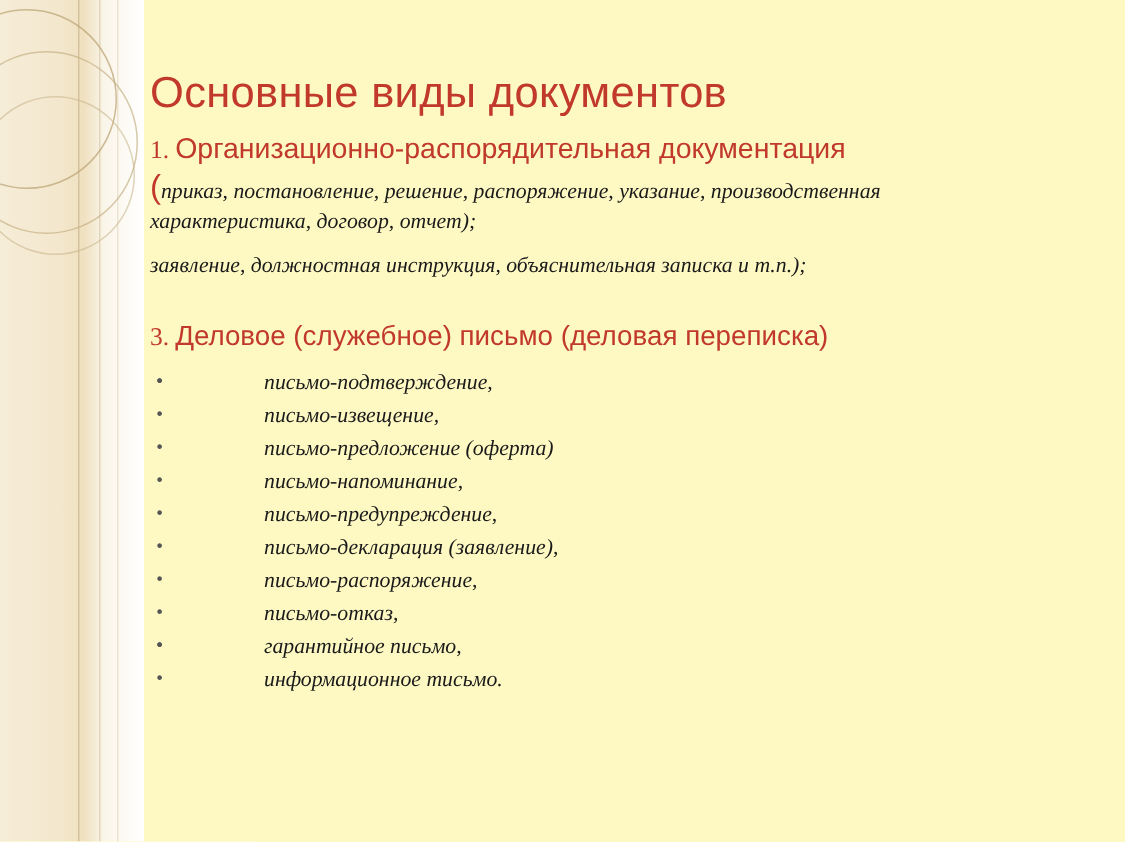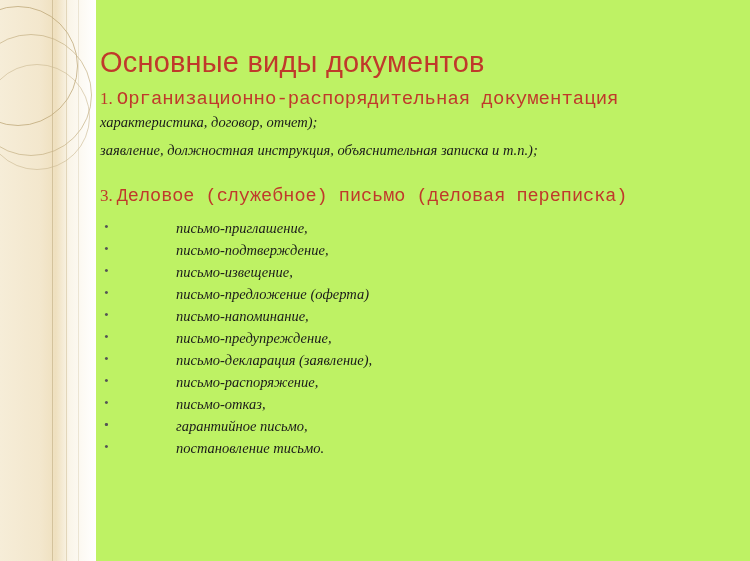--- a/index.html
+++ b/index.html
@@ -10,21 +10,21 @@
     width: 750px;
     height: 561px;
     background: #ffffff;
     font-family: "Liberation Serif", serif;
     overflow: hidden;
   }
   .slide {
     position: relative;
     width: 750px;
     height: 561px;
-    background: #bef264;
+    background: #fef9c3;
     overflow: hidden;
   }
 
   
   .left-band {
     position: absolute;
     left: 0;
     top: 0;
     width: 96px;
     height: 561px;
@@ -97,21 +97,21 @@
   }
 
   .num {
     color: #c0392b;
     font-size: 17px;
     font-family: "Liberation Serif", serif;
   }
   .head-red {
     color: #c0392b;
     font-size: 19px;
-    font-family: Liberation Mono, monospace;
+    font-family: Liberation Sans, sans-serif;
   }
   .head-red.smaller {
     font-size: 18.5px;
   }
   .detail {
     color: #1a1a1a;
     font-size: 14.5px;
     font-style: italic;
     font-family: "Liberation Serif", serif;
   }
@@ -164,45 +164,48 @@
 
   <div class="content">
 
     <h1 class="title">Основные виды документов</h1>
 
     <div class="section sec1">
       <div class="line1">
         <span class="num">1.</span>
         <span class="head-red">Организационно-распорядительная документация</span>
       </div>
+      <div class="line2">
+        <span class="paren">(</span><span class="detail">приказ, постановление, решение, распоряжение, указание, производственная</span>
+      </div>
       <div class="line3">
         <span class="detail">характеристика, договор, отчет);</span>
       </div>
     </div>
 
     <div class="section sec2">
       <div class="line3">
         <span class="detail">заявление, должностная инструкция, объяснительная записка и т.п.);</span>
       </div>
     </div>
 
     <div class="section sec3">
       <span class="num">3.</span>
       <span class="head-red smaller">Деловое (служебное) письмо (деловая переписка)</span>
     </div>
 
     <ul class="bullets">
-      <li><span class="dot">•</span><span>письмо-приглашение,</span></li>
+      <li><span class="dot">•</span></li>
       <li><span class="dot">•</span><span>письмо-подтверждение,</span></li>
       <li><span class="dot">•</span><span>письмо-извещение,</span></li>
       <li><span class="dot">•</span><span>письмо-предложение (оферта)</span></li>
       <li><span class="dot">•</span><span>письмо-напоминание,</span></li>
       <li><span class="dot">•</span><span>письмо-предупреждение,</span></li>
       <li><span class="dot">•</span><span>письмо-декларация (заявление),</span></li>
       <li><span class="dot">•</span><span>письмо-распоряжение,</span></li>
       <li><span class="dot">•</span><span>письмо-отказ,</span></li>
       <li><span class="dot">•</span></li>
       <li><span class="dot">•</span><span>гарантийное письмо,</span></li>
-      <li><span class="dot">•</span><span>постановление тисьмо.</span></li>
+      <li><span class="dot">•</span><span>информационное тисьмо.</span></li>
     </ul>
 
   </div>
 </div>
 
 </body></html>

